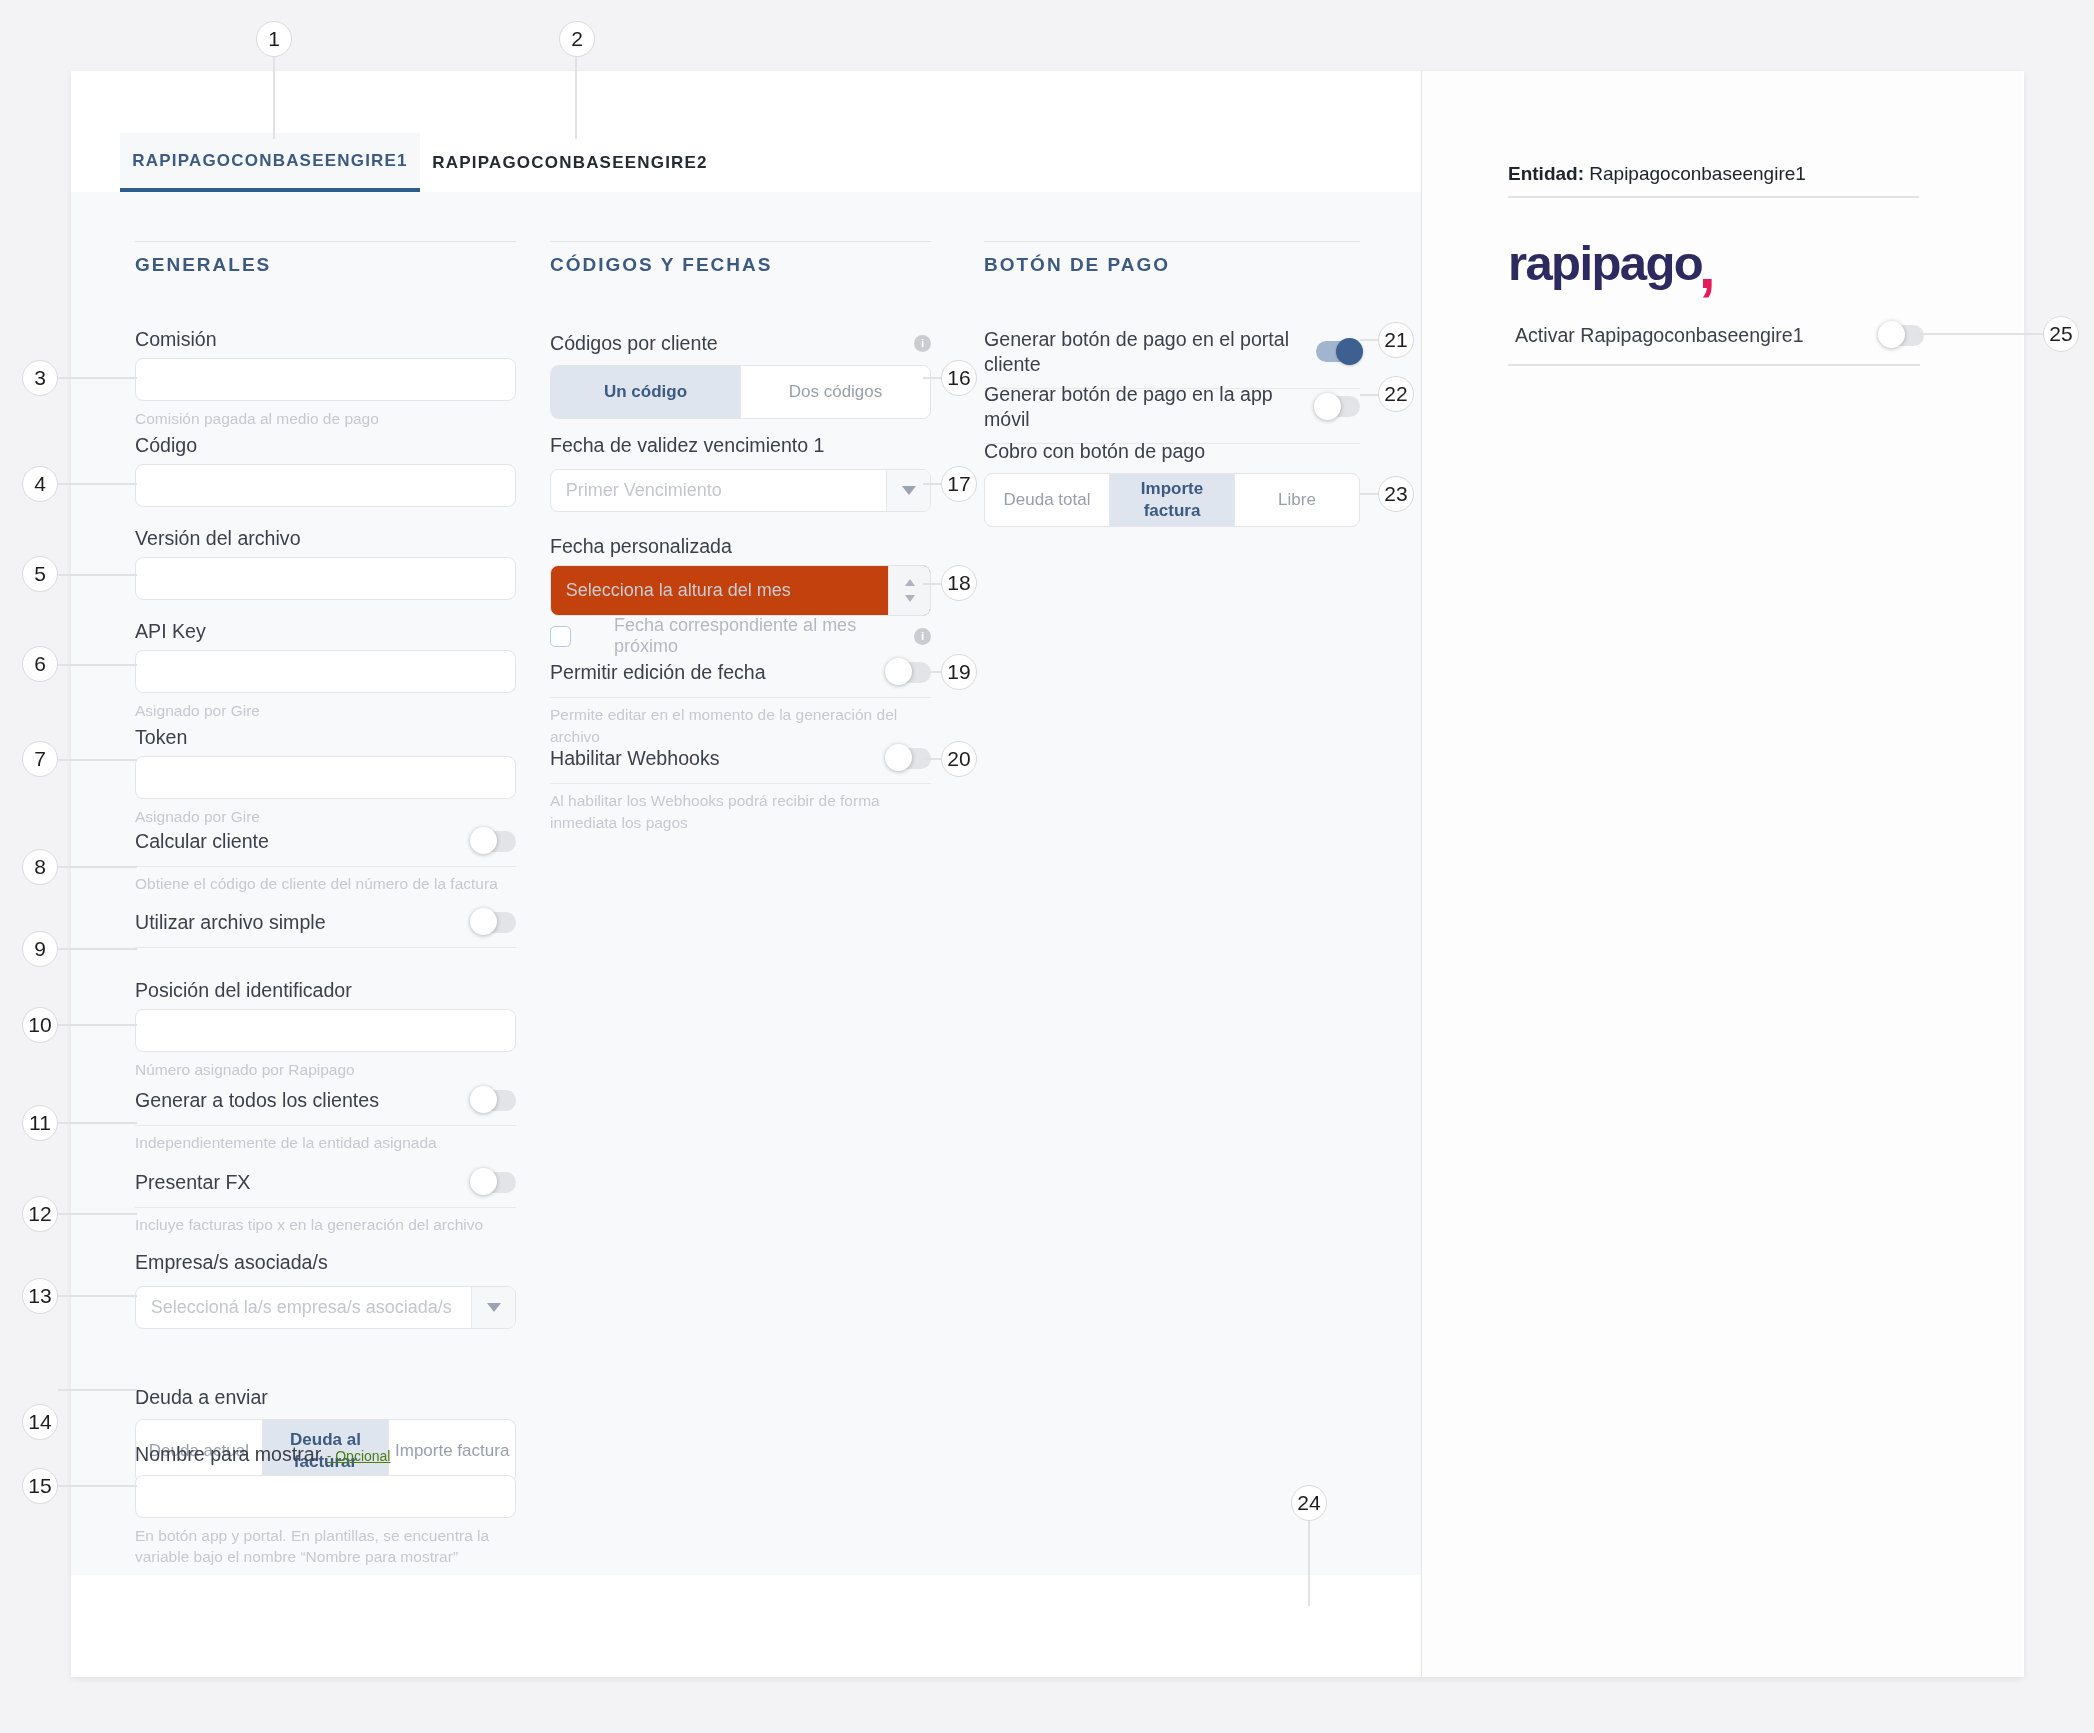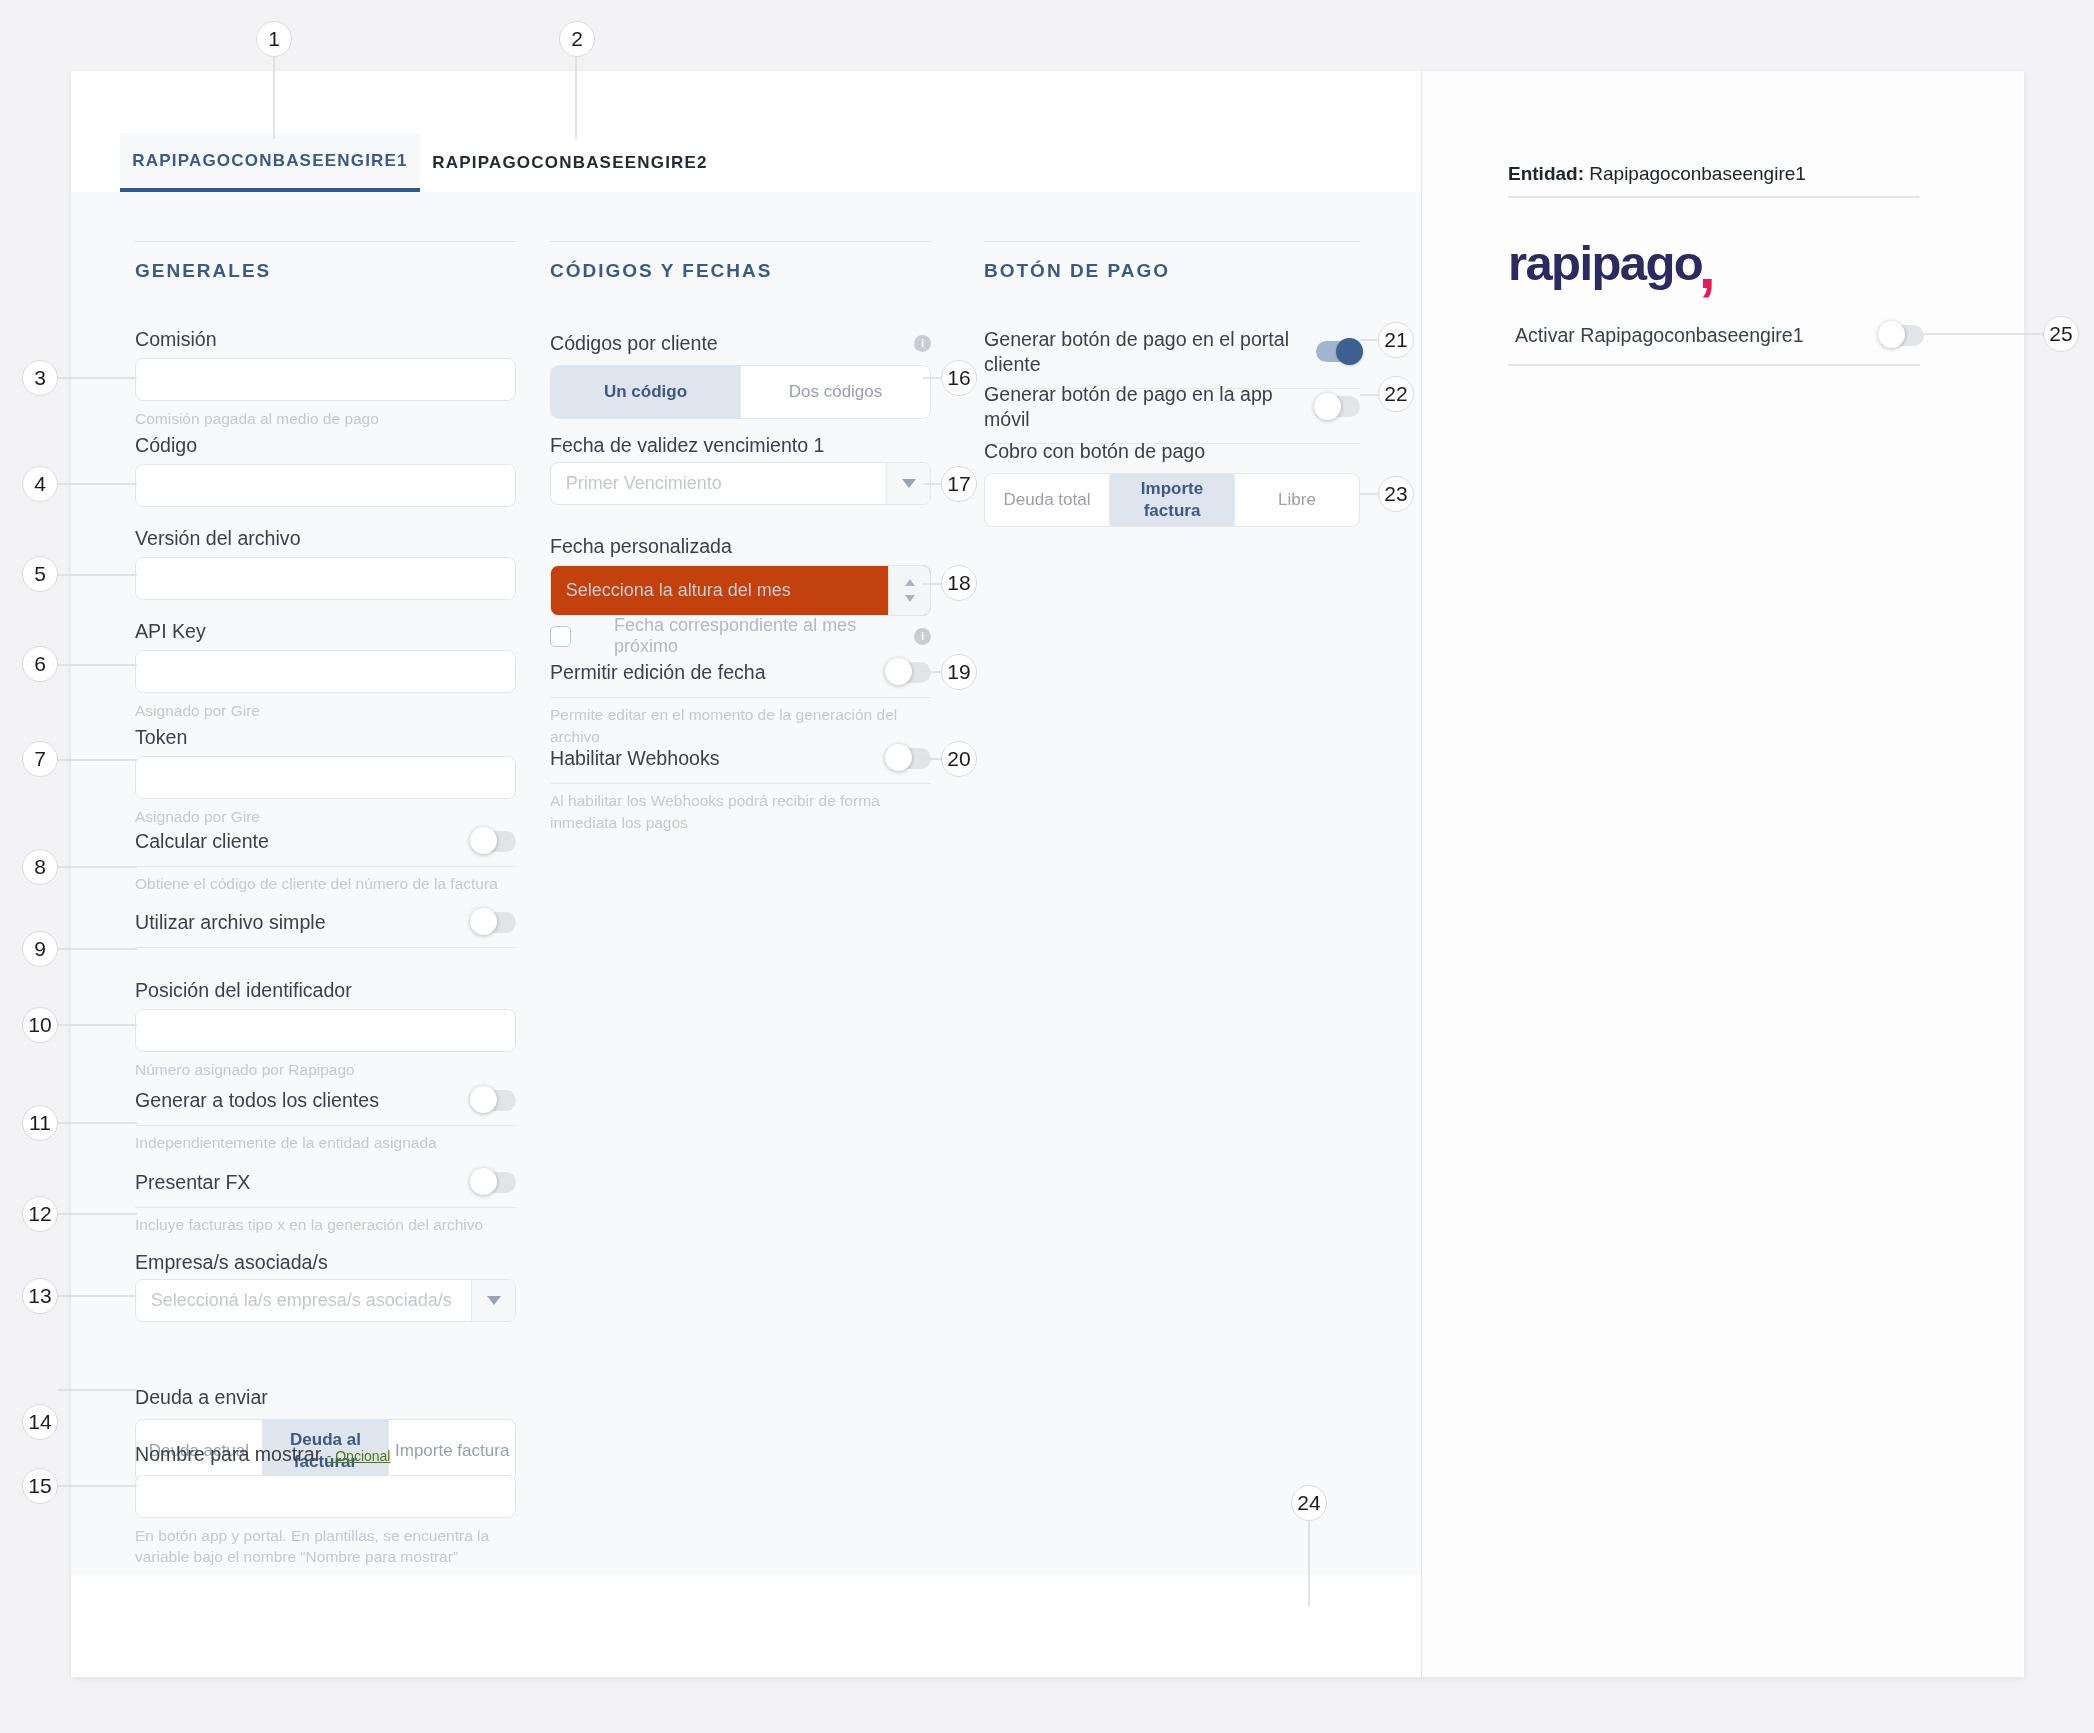--- a/index.html
+++ b/index.html
@@ -8,27 +8,27 @@
   .left-section{position:absolute;left:0;top:0;width:1350px;height:1606px;background:#ffffff;}
   .tab-row{position:absolute;left:0;top:0;width:1350px;height:121px;background:#ffffff;}
   .tab{position:absolute;top:62px;height:59px;display:flex;align-items:center;justify-content:center;
        font-size:17px;font-weight:700;letter-spacing:1.2px;color:#262a33;cursor:pointer;box-sizing:border-box;}
   .tab.active{background:#f6f8fa;color:#3c5a82;border-bottom:4.1px solid #2e5c8d;}
   .form-area{position:absolute;left:0;top:121px;width:1350px;height:1383px;background:#f8f9fb;}
   .footer{position:absolute;left:0;top:1504px;width:1350px;height:101px;background:#ffffff;}
   .right-panel{position:absolute;left:1350px;top:0;width:602px;height:1606px;background:#fdfdfe;border-left:1.6px solid #e6e6e8;box-sizing:border-box;}
 
   .fg{position:absolute;}
-  .colhead{border-top:1.6px solid #e2e3e6;padding-top:18px;font-size:19px;font-weight:700;letter-spacing:2px;color:#3c5a82;}
+  .colhead{border-top:1.6px solid #e2e3e6;padding-top:12px;font-size:19px;font-weight:700;letter-spacing:2px;color:#3c5a82;}
   .label{font-size:19.6px;color:#3b404b;line-height:24.5px;}
   .label .opt{font-size:14px;color:#4d7c0f;text-decoration:underline;}
   .helper{margin-top:6.5px;font-size:15.5px;color:#c6c9cf;line-height:1.4;}
   .tinput{margin-top:6.5px;width:100%;height:43px;box-sizing:border-box;background:#fff;border:1.6px solid #e3e5ea;
        border-radius:8.2px;font-family:inherit;font-size:18px;color:#3b404b;padding:0 14.7px;outline:none;}
-  .select{position:relative;margin-top:4px;height:43px;box-sizing:border-box;background:#fff;border:1.6px solid #e3e5ea;
+  .select{position:relative;margin-top:11px;height:43px;box-sizing:border-box;background:#fff;border:1.6px solid #e3e5ea;
        border-radius:8.2px;display:flex;align-items:center;padding:0 52px 0 14.7px;font-size:18px;color:#c3c7ce;cursor:pointer;}
   .chevseg{position:absolute;right:0;top:0;bottom:0;width:43px;border-left:1.6px solid #e8eaee;display:flex;align-items:center;
        justify-content:center;background:#f6f7f9;border-radius:0 6.5px 6.5px 0;}
   .chev{width:0;height:0;border-left:7.4px solid transparent;border-right:7.4px solid transparent;border-top:9px solid #9aa3b2;}
   .numinput{position:relative;margin-top:6.5px;height:51px;box-sizing:border-box;background:#c2410c;border:1.6px solid #e3e5ea;
        border-radius:8.2px;display:flex;align-items:center;padding:0 52px 0 14.7px;font-size:18px;color:#c9ccd2;}
   .spinseg{position:absolute;right:0;top:0;bottom:0;width:41px;border-left:1.6px solid #e3e5ea;background:#f4f5f7;
        border-radius:0 6.5px 6.5px 0;display:flex;flex-direction:column;align-items:center;justify-content:center;gap:9.8px;}
   .up{width:0;height:0;border-left:5.7px solid transparent;border-right:5.7px solid transparent;border-bottom:7.4px solid #aeb3bc;}
   .dn{width:0;height:0;border-left:5.7px solid transparent;border-right:5.7px solid transparent;border-top:7.4px solid #aeb3bc;}

